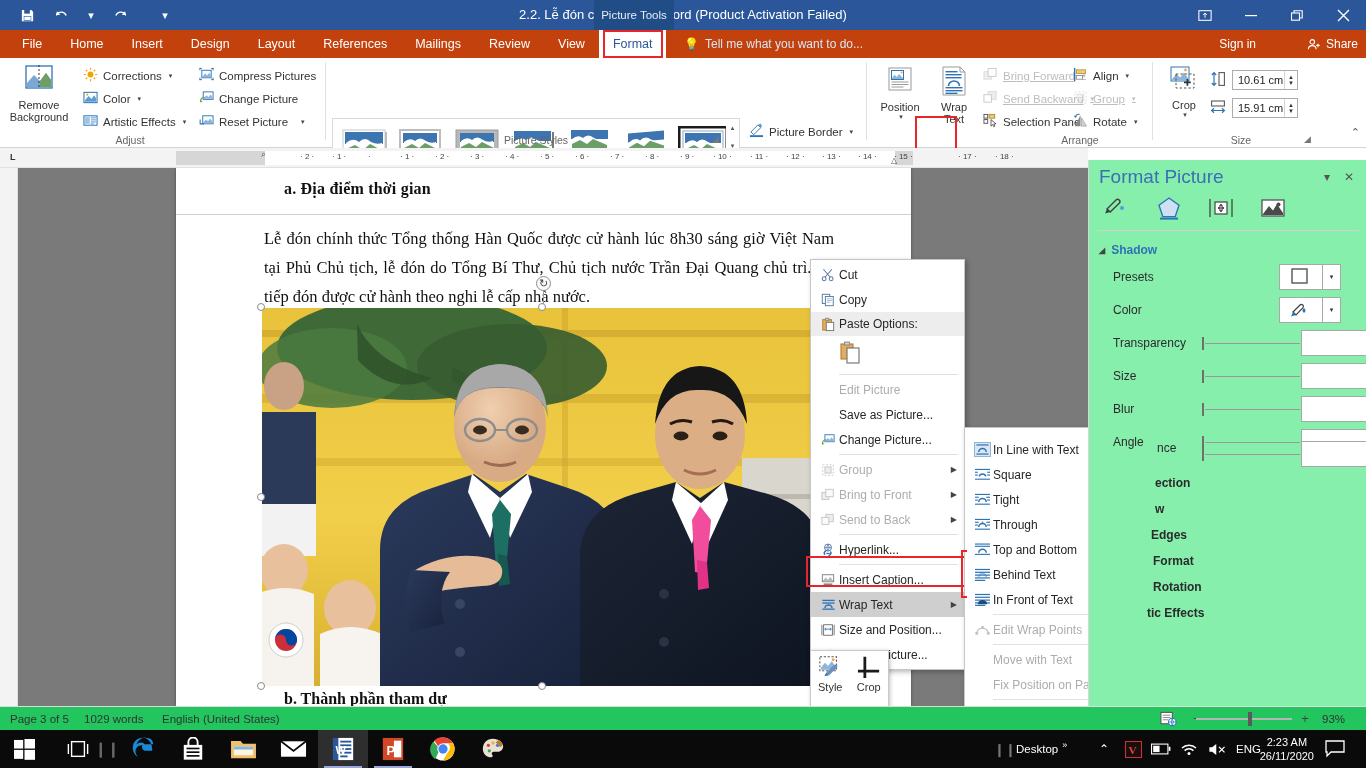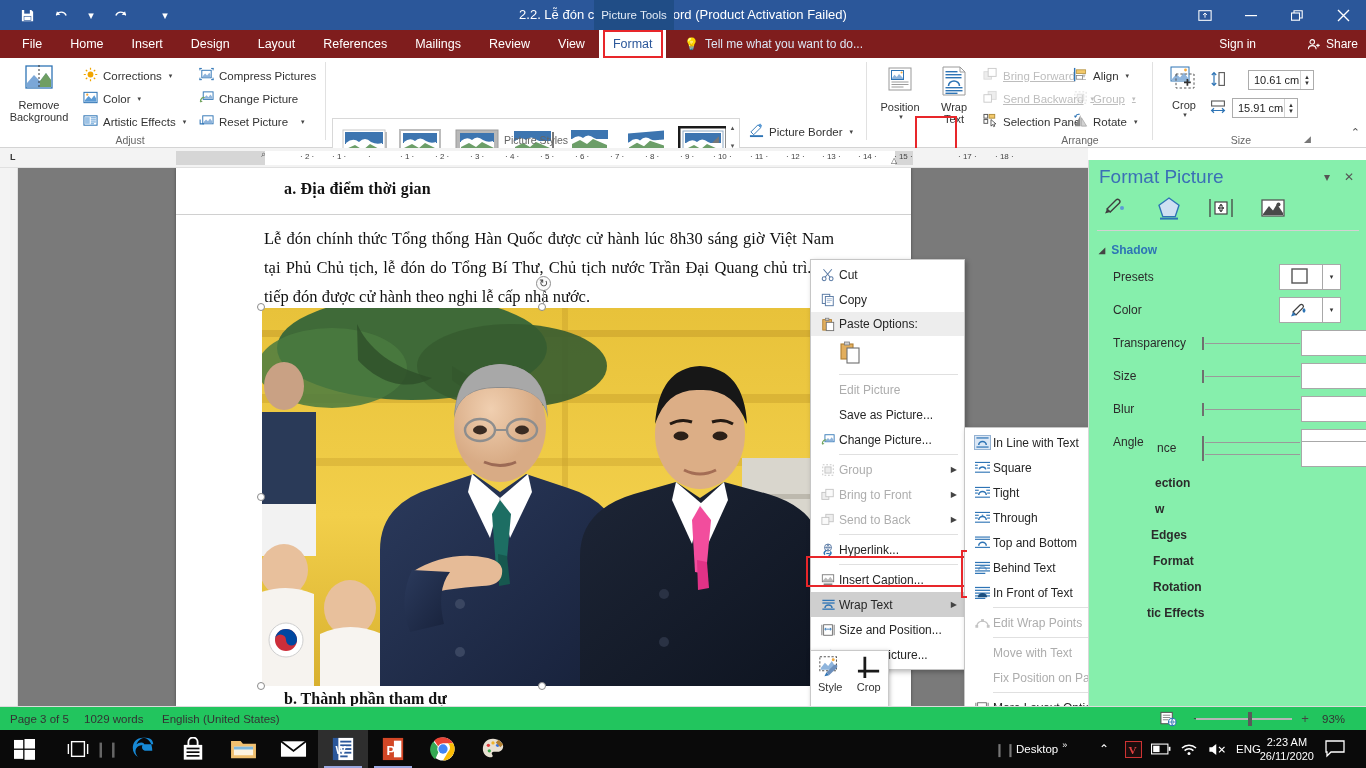--- a/index.html
+++ b/index.html
@@ -32,21 +32,21 @@
     background:#204d86; color:#e3ecf7; font-size:11.5px;
     display:flex; align-items:center; justify-content:center;
   }
   .win-ctrls { position:absolute; right:0; top:0; height:30px; display:flex; }
   .win-btn { width:46px; height:30px; display:flex; align-items:center; justify-content:center; color:#fff; font-size:13px;}
   .win-btn.close { font-size:16px; }
 
   
   .tabbar {
     position:absolute; left:0; top:30px; width:1366px; height:28px;
-    background:#7f1d1d; color:#fff;
+    background:#c2410c; color:#fff;
   }
   .tabs { position:absolute; left:8px; top:0; height:28px; display:flex; align-items:flex-end; }
   .tab {
     height:28px; padding:0 14px; line-height:28px; font-size:12.5px; color:#fff; white-space:nowrap;
   }
   .tab.active {
     background:#fff; color:#2b579a;
   }
   .tab-highlight {
     position:absolute; left:603px; top:30px; width:60px; height:28px;
@@ -183,21 +183,21 @@
   .paste-row { height:36px; display:flex; align-items:center; padding-left:28px; }
   .wrap-highlight {
     position:absolute; left:806px; top:556px; width:164px; height:31px;
     border:2px solid #e8262a; pointer-events:none;
   }
 
   
   .submenu {
     position:absolute; left:964px; top:427px; width:175px;
     background:#fff; border:1px solid #c6c6c6; box-shadow:2px 2px 5px rgba(0,0,0,.28);
-    padding:2px 0; font-size:12px; color:#262626;
+    padding:9px 0; font-size:12px; color:#262626;
   }
   .sub-highlight {
     position:absolute; left:961px; top:550px; width:6px; height:48px;
     border:2px solid #e8262a; border-right:none; pointer-events:none;
   }
 
   
   .minibar {
     position:absolute; left:810px; top:650px; width:79px; height:58px;
     background:#fff; border:1px solid #c9c9c9; box-shadow:1px 1px 4px rgba(0,0,0,.25);
@@ -669,21 +669,21 @@
               <rect x="2" y="1" width="18" height="14" fill="#fff" stroke="#2e74b5" stroke-width="1"></rect>
               <path d="M3 13 L7.5 8 L11 11.5 L15 6.5 L19 12 V14 H3 Z" fill="#8eb4dc"></path>
               <circle cx="16.5" cy="4" r="1.4" fill="#f4a93d"></circle>
               <rect x="7" y="8" width="18" height="14" fill="none" stroke="#555" stroke-dasharray="2.4 2"></rect>
               <path d="M20 17 h3 v-3 h2 v3 h3 v2 h-3 v3 h-2 v-3 h-3 z" fill="#333" transform="translate(-2,1) scale(.85)"></path>
             </svg>
         </span>
         <span>Crop</span>
         <span class="caret">▾</span>
       </div>
-      <div style="position:absolute; left:54px; top:12px; display:flex; align-items:center; gap:22px;">
+      <div style="position:absolute; left:54px; top:12px; display:flex; align-items:center; gap:6px;">
         <span><svg width="16" height="16" viewBox="0 0 16 16">
               <path d="M4 2 v12 M1.8 4 L4 1.6 L6.2 4 M1.8 12 L4 14.4 L6.2 12" stroke="#2e74b5" stroke-width="1.2" fill="none"></path>
               <rect x="9" y="1.6" width="5.4" height="12.8" fill="none" stroke="#5a5a5a" stroke-width="1.1"></rect>
             </svg></span>
         <div class="size-field">
           <span>10.61 cm</span>
           <span class="spin">
               <span>▲</span>
               <span>▼</span>
             </span>

